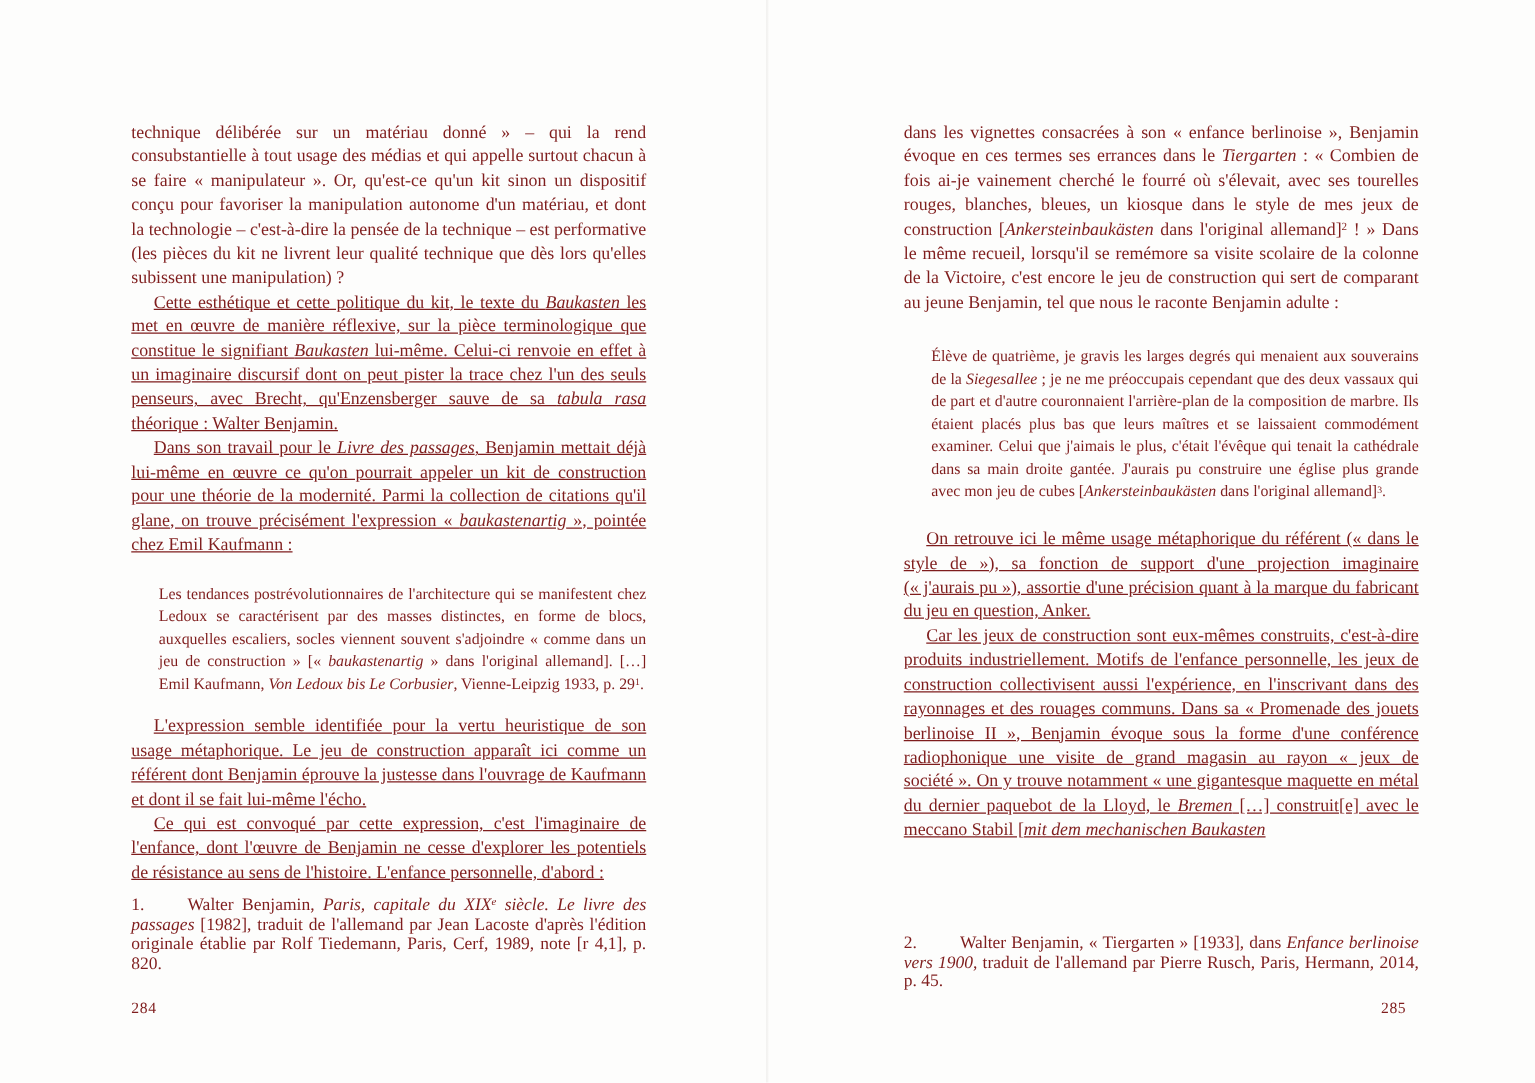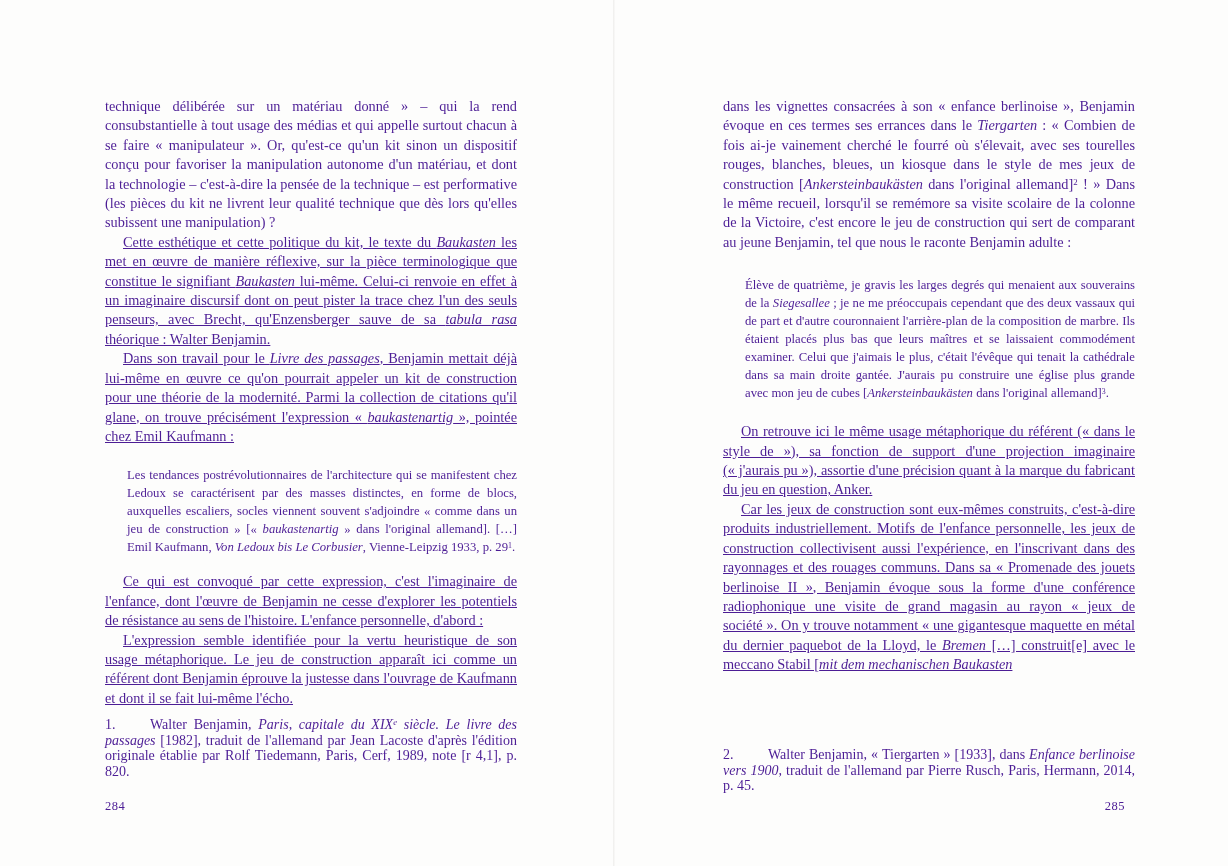--- a/index.html
+++ b/index.html
@@ -6,21 +6,21 @@
   html, body { margin: 0; padding: 0; }
   body {
     width: 1228px; height: 866px;
     background: #ffffff;
     overflow: hidden;
   }
   .spread {
     position: relative;
     width: 1228px; height: 866px;
     background: #fdfdfc;
-    color: #4c1d95;
+    color: #7f1d1d;
     font-family: "Liberation Serif", "DejaVu Serif", serif;
   }
   .gutter {
     position: absolute;
     left: 613px; top: 0;
     width: 2px; height: 100%;
     background: linear-gradient(to right, rgba(60,50,40,0.08), rgba(60,50,40,0.015));
   }
   .text-block {
     position: absolute;
@@ -78,22 +78,22 @@
 <div class="spread">
 
   <div class="gutter"></div>
 
   <div>
     <div class="text-block col-left">
         <p class="body"><span>technique délibérée sur un matériau donné&nbsp;» – qui la rend consubstantielle à tout usage des médias et qui appelle surtout chacun à se faire «&nbsp;manipulateur&nbsp;». Or, qu'est-ce qu'un kit sinon un dispositif conçu pour favoriser la manipulation autonome d'un matériau, et dont la technologie – c'est-à-dire la pensée de la technique – est performative (les pièces du kit ne livrent leur qualité technique que dès lors qu'elles subissent une manipulation)&nbsp;?</span></p>
         <p class="body indent"><span>Cette esthétique et cette politique du kit, le texte du </span><em>Baukasten</em><span> les met en œuvre de manière réflexive, sur la pièce terminologique que constitue le signifiant </span><em>Baukasten</em><span> lui-même. Celui-ci renvoie en effet à un imaginaire discursif dont on peut pister la trace chez l'un des seuls penseurs, avec Brecht, qu'Enzensberger sauve de sa </span><em>tabula rasa</em><span> théorique&nbsp;: Walter Benjamin.</span></p>
         <p class="body indent"><span>Dans son travail pour le </span><em>Livre des passages</em><span>, Benjamin mettait déjà lui-même en œuvre ce qu'on pourrait appeler un kit de construction pour une théorie de la modernité. Parmi la collection de citations qu'il glane, on trouve précisément l'expression «&nbsp;</span><em>baukastenartig</em><span>&nbsp;», pointée chez Emil Kaufmann&nbsp;:</span></p>
         <p class="quote"><span>Les tendances postrévolutionnaires de l'architecture qui se manifestent chez Ledoux se caractérisent par des masses distinctes, en forme de blocs, auxquelles escaliers, socles viennent souvent s'adjoindre «&nbsp;comme dans un jeu de construction&nbsp;» [«&nbsp;</span><em>baukastenartig</em><span>&nbsp;» dans l'original allemand]. […] Emil Kaufmann, </span><em>Von Ledoux bis Le Corbusier</em><span>, Vienne-Leipzig 1933, p. 29</span><sup>1</sup><span>.</span></p>
+        <p class="body indent"><span>L'expression semble identifiée pour la vertu heuristique de son usage métaphorique. Le jeu de construction apparaît ici comme un référent dont Benjamin éprouve la justesse dans l'ouvrage de Kaufmann et dont il se fait lui-même l'écho.</span></p>
         <p class="body indent"><span>Ce qui est convoqué par cette expression, c'est l'imaginaire de l'enfance, dont l'œuvre de Benjamin ne cesse d'explorer les potentiels de résistance au sens de l'histoire. L'enfance personnelle, d'abord&nbsp;:</span></p>
-        <p class="body indent"><span>L'expression semble identifiée pour la vertu heuristique de son usage métaphorique. Le jeu de construction apparaît ici comme un référent dont Benjamin éprouve la justesse dans l'ouvrage de Kaufmann et dont il se fait lui-même l'écho.</span></p>
       </div>
     <div class="footnotes footnotes-left col-left">
         <p class="footnote"><span class="fn-num">1.</span><span>Walter Benjamin, </span><em>Paris, capitale du XIX</em><sup style="font-style: italic;">e</sup><em> siècle. Le livre des passages</em><span> [1982], traduit de l'allemand par Jean Lacoste d'après l'édition originale établie par Rolf Tiedemann, Paris, Cerf, 1989, note [r 4,1], p. 820.</span></p>
       </div>
     <div class="page-number page-number-left">284</div>
   </div>
 
   <div>
     <div class="text-block col-right">
         <p class="body"><span>dans les vignettes consacrées à son «&nbsp;enfance berlinoise&nbsp;», Benjamin évoque en ces termes ses errances dans le </span><em>Tiergarten</em><span>&nbsp;: «&nbsp;Combien de fois ai-je vainement cherché le fourré où s'élevait, avec ses tourelles rouges, blanches, bleues, un kiosque dans le style de mes jeux de construction [</span><em>Ankersteinbaukästen</em><span> dans l'original allemand]</span><sup>2</sup><span>&nbsp;!&nbsp;» Dans le même recueil, lorsqu'il se remémore sa visite scolaire de la colonne de la Victoire, c'est encore le jeu de construction qui sert de comparant au jeune Benjamin, tel que nous le raconte Benjamin adulte&nbsp;:</span></p>

